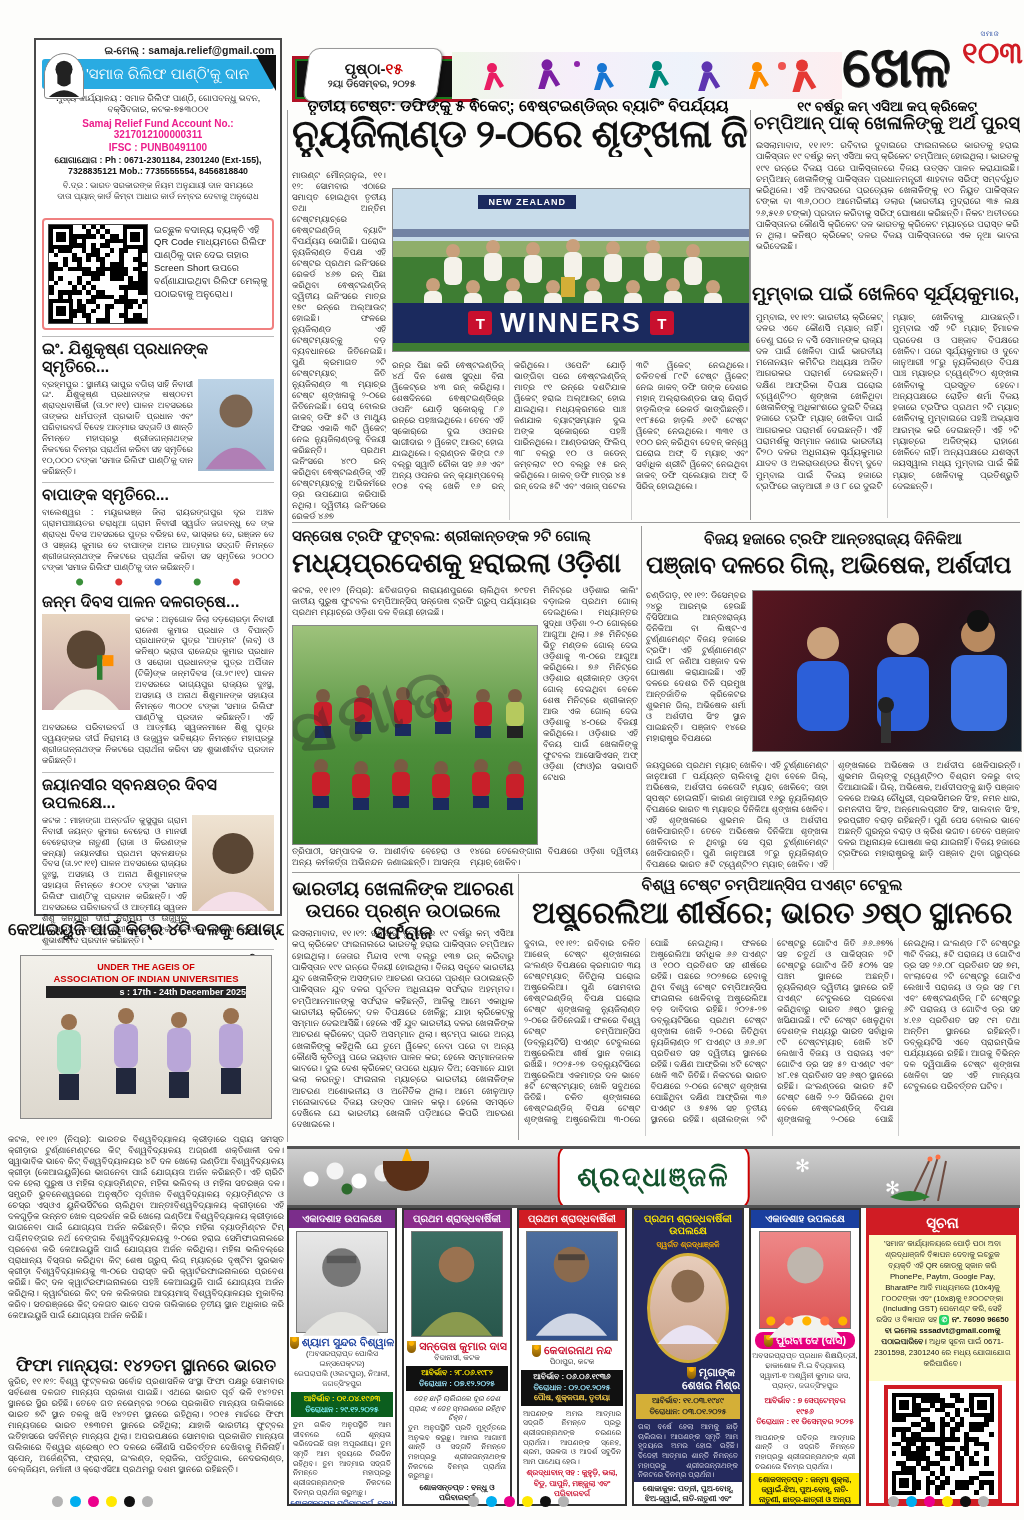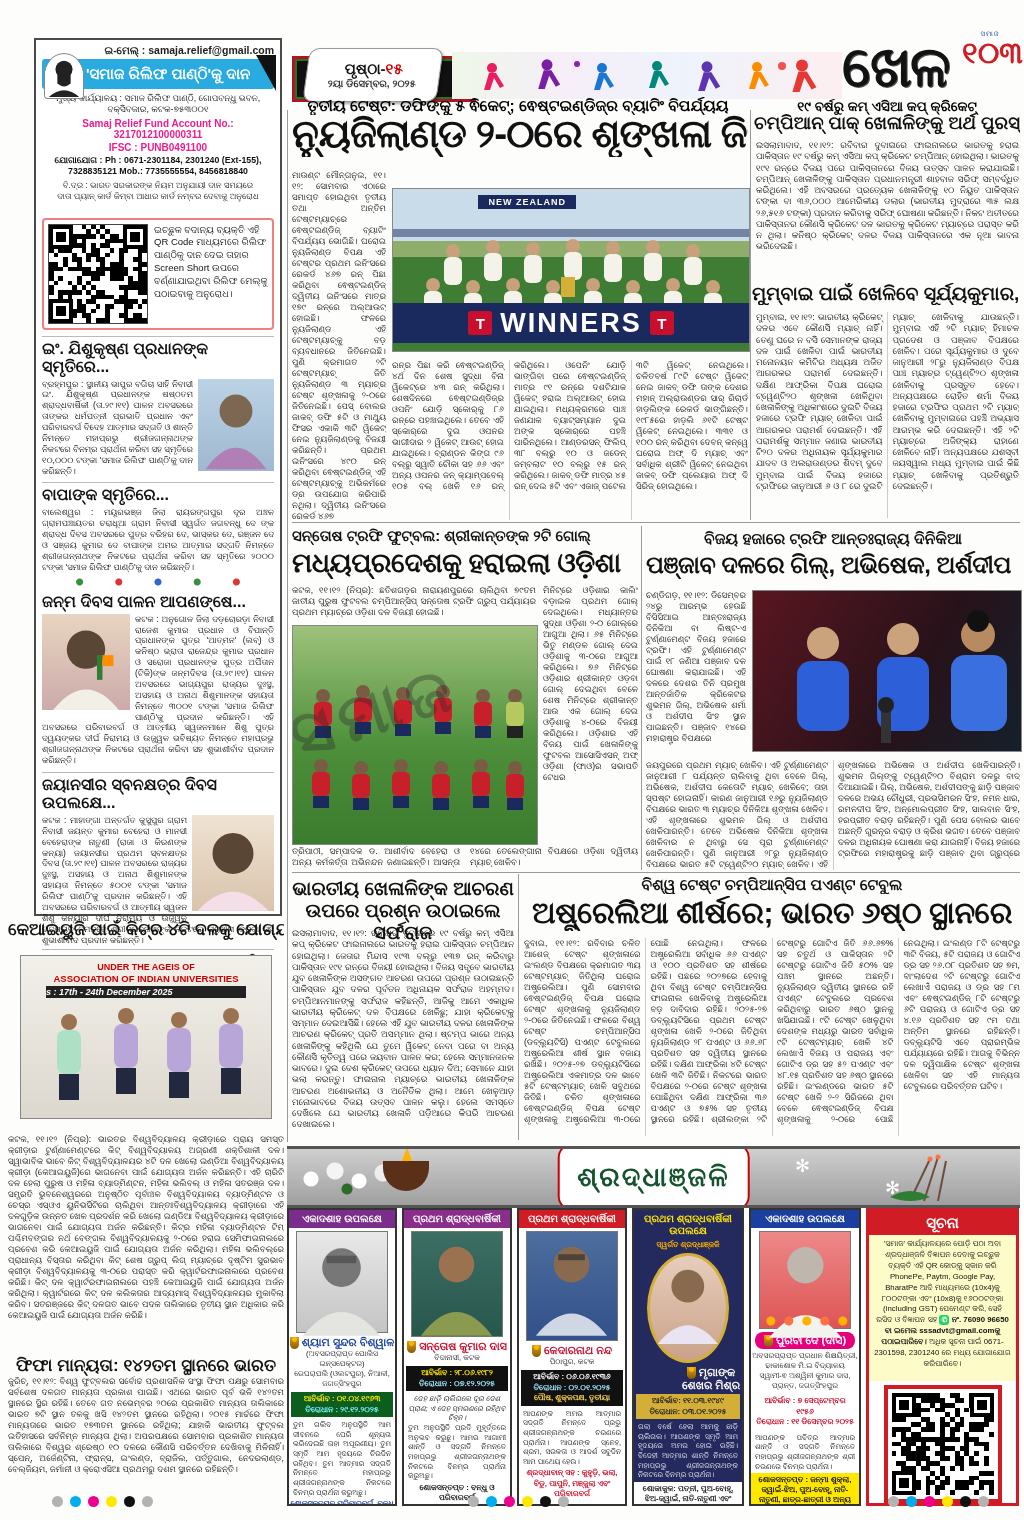--- a/index.html
+++ b/index.html
@@ -6,21 +6,21 @@
   .page{position:relative;width:1024px;height:1520px;background:#fdfdfb;margin:0 auto;
         font-family:"Liberation Sans",sans-serif;color:#111;overflow:hidden;}
   .jt{text-align:justify;line-height:1.28;}
   .nw{white-space:nowrap;overflow:hidden;}
   .vrule{position:absolute;width:1px;background:#9a9a9a;}
   .hrule{position:absolute;height:1px;background:#9a9a9a;}
   
   .leftcol{position:absolute;left:34px;top:38px;width:248px;height:878px;border:2px solid #4a4a4a;
            padding:4px 6px;box-sizing:border-box;background:#fff;}
   .lc-email{font-size:10.5px;font-weight:bold;text-align:right;color:#222;}
-  .lc-band{position:relative;margin-top:2px;background:#29abe2;color:#fff;font-weight:bold;font-size:15px;
+  .lc-band{position:relative;margin-top:2px;background:#29abe2;color:#fff;font-weight:normal;font-size:15px;
            padding:6px 6px 6px 44px;border-radius:3px;}
   .lc-band .tri{position:absolute;right:-2px;top:-4px;width:0;height:0;border-left:20px solid transparent;border-top:36px solid #111;}
   .lc-port{position:absolute;left:2px;top:-6px;width:38px;height:44px;background:#fff;border-radius:50% 50% 4px 4px;overflow:hidden;border:1px solid #888;}
   .lc-port svg{width:100%;height:100%;}
   .lc-office{font-size:8.8px;text-align:center;margin-top:4px;line-height:1.3;}
   .lc-acct{font-size:10px;font-weight:bold;color:#ec1e8c;text-align:center;margin-top:2px;}
   .lc-phone{font-size:8.8px;font-weight:bold;text-align:center;margin-top:2px;line-height:1.3;}
   .lc-note{font-size:8.4px;text-align:center;margin-top:2px;line-height:1.3;color:#222;}
   .qrblock{display:flex;gap:6px;border:2px solid #f08080;border-radius:4px;padding:4px;margin-top:16px;}
   .qrwrap{position:relative;width:98px;height:98px;border:1px solid #444;background:#fff;flex:0 0 auto;}
@@ -145,21 +145,21 @@
   
   .marks{position:absolute;top:1496px;display:flex;gap:7px;}
   .marks i{width:11px;height:11px;border-radius:50%;display:block;}
   
   .bannertxt{position:absolute;left:0;right:0;bottom:8px;height:40px;background:#1b2a5e;display:flex;align-items:center;justify-content:center;gap:8px;}
   .bannertxt .w{color:#fff;font-size:27px;font-weight:900;letter-spacing:2px;}
   .tlogo{width:24px;height:24px;background:#c8102e;color:#fff;font-weight:900;font-size:15px;display:flex;align-items:center;justify-content:center;border-radius:3px;}
   .board{position:absolute;left:24%;top:6px;background:#1b2a5e;color:#fff;font-size:9px;font-weight:bold;padding:2px 10px;letter-spacing:1px;}
   .kbanner-l1{position:absolute;top:6px;left:0;right:0;text-align:center;color:#c00;font-weight:900;font-size:9px;}
   .kbanner-l2{position:absolute;top:17px;left:0;right:0;text-align:center;color:#c00;font-weight:900;font-size:9.5px;}
-  .kbanner-l3{position:absolute;top:30px;left:10%;width:80%;text-align:left;color:#fff;background:#222;font-weight:700;font-size:9px;padding:1px 0;font-style:italic;}
+  .kbanner-l3{position:absolute;top:30px;left:10%;width:80%;text-align:right;color:#fff;background:#222;font-weight:700;font-size:9px;padding:1px 0;}
 </style>
 </head>
 <body>
 
 <div class="page">
 
   <aside class="leftcol">
     <div class="lc-email">ଇ-ମେଲ୍ : samaja.relief@gmail.com</div>
     <div class="lc-band">
       <span class="lc-port">
@@ -650,21 +650,21 @@
       <div class="bd jt">ବ୍ରହ୍ମପୁର : ସ୍ଥାନୀୟ ଭାପୁର ବଗିଚା ସାହି ନିବାସୀ ଇଂ. ଯିଶୁକୃଷ୍ଣ ପ୍ରଧାନଙ୍କ ଷଷ୍ଠତମ ଶ୍ରାଦ୍ଧବାର୍ଷିକୀ (ତା.୨୯।୧୧) ପାଳନ ଅବସରରେ ତାଙ୍କର ଧର୍ମପତ୍ନୀ ପ୍ରଭାତି ପ୍ରଧାନ ଏବଂ ପରିବାରବର୍ଗ ବିଦେହ ଆତ୍ମାର ସଦ୍‌ଗତି ଓ ଶାନ୍ତି ନିମନ୍ତେ ମହାପ୍ରଭୁ ଶ୍ରୀଜଗନ୍ନାଥଙ୍କ ନିକଟରେ ବିନମ୍ର ପ୍ରାର୍ଥନା କରିବା ସହ ସ୍ମୃତିରେ ୧୦,୦୦୦ ଟଙ୍କା 'ସମାଜ ରିଲିଫ ପାଣ୍ଠି'କୁ ଦାନ କରିଛନ୍ତି।</div>
     </div>
 
     <div class="lc-art">
       <h3>ବାପାଙ୍କ ସ୍ମୃତିରେ...</h3>
       <div class="bd jt">ବାଲେଶ୍ୱର : ମୟୂରଭଞ୍ଜ ଜିଲା ରାୟରଙ୍ଗପୁର ଦୂର ଅଞ୍ଚଳ ଗ୍ରାମପଞ୍ଚାୟତର ଚରାଧୂଆ ଗ୍ରାମ ନିବାସୀ ସ୍ୱର୍ଗତ ଜଗବନ୍ଧୁ ଦେ ଙ୍କ ଶ୍ରାଦ୍ଧ ଦିବସ ଅବସରରେ ପୁତ୍ର ବରିହର ଦେ, ଭାସ୍କର ଦେ, ରଞ୍ଜନ ଦେ ଓ ସଞ୍ଜୟ କୁମାର ଦେ ବାପାଙ୍କ ଅମର ଆତ୍ମାର ସଦ୍‌ଗତି ନିମନ୍ତେ ଶ୍ରୀଜଗନ୍ନାଥଙ୍କ ନିକଟରେ ପ୍ରାର୍ଥନା କରିବା ସହ ସ୍ମୃତିରେ ୨୦୦୦ ଟଙ୍କା 'ସମାଜ ରିଲିଫ ପାଣ୍ଠି'କୁ ଦାନ କରିଛନ୍ତି।</div>
     </div>
     <div class="flower-div"></div>
 
     <div class="lc-art" style="border-top:none;padding-top:0;">
-      <h3>ଜନ୍ମ ଦିବସ ପାଳନ ଆପଣଙ୍ଷେ...</h3>
+      <h3>ଜନ୍ମ ଦିବସ ପାଳନ ଦଳଗତ୍ଷେ...</h3>
       <div class="ph fl-l" style="width:88px;height:96px;background:linear-gradient(#e8d5c0,#caa);">
         <svg viewBox="0 0 60 70">
             <circle cx="30" cy="26" r="14" fill="#5a4634"></circle>
             <path d="M6 70 q24 -30 48 0z" fill="#f2efe6"></path>
             <rect x="38" y="30" width="4" height="18" fill="#2e7d32"></rect>
             <rect x="42" y="30" width="8" height="8" fill="#ff8f00"></rect>
           </svg>
       </div>
       <div class="bd jt">କଟକ : ଅନୁଗୋଳ ଜିଲା ଦଡ଼ଚୋରଡ଼ା ନିବାସୀ ରାଜେଶ କୁମାର ପ୍ରଧାନ ଓ ବିପାନ୍ତି ପ୍ରଧାନଙ୍କ ପୁତ୍ର 'ଆତ୍ମନ' (ଲବ୍) ଓ କନିଷ୍ଠ ଭ୍ରାତା ରାଜେନ୍ଦ୍ର କୁମାର ପ୍ରଧାନ ଓ ସରୋଜା ପ୍ରଧାନଙ୍କ ପୁତ୍ର ଅର୍ପିତାନ (ଟିକି)ଙ୍କ ଜନ୍ମଦିବସ (ତା.୨୯।୧୧) ପାଳନ ଅବସରରେ ଭାଗ୍ୟପୁର ରାଜ୍ୟର ଦୁଃସ୍ଥ, ଅସହାୟ ଓ ଅନାଥ ଶିଶୁମାନଙ୍କ ସହାୟତା ନିମନ୍ତେ ୩୦୦୧ ଟଙ୍କା 'ସମାଜ ରିଲିଫ ପାଣ୍ଠି'କୁ ପ୍ରଦାନ କରିଛନ୍ତି। ଏହି ଅବସରରେ ପରିବାରବର୍ଗ ଓ ଆତ୍ମୀୟ ସ୍ୱଜନମାନେ ଶିଶୁ ପୁତ୍ର ଦ୍ୱୟଙ୍କର ଦୀର୍ଘ ନିରାମୟ ଓ ଉଜ୍ଜ୍ୱଳ ଭବିଷ୍ୟତ ନିମନ୍ତେ ମହାପ୍ରଭୁ ଶ୍ରୀଜଗନ୍ନାଥଙ୍କ ନିକଟରେ ପ୍ରାର୍ଥନା କରିବା ସହ ଶୁଭାଶୀର୍ବାଦ ପ୍ରଦାନ କରିଛନ୍ତି।</div>
     </div>

